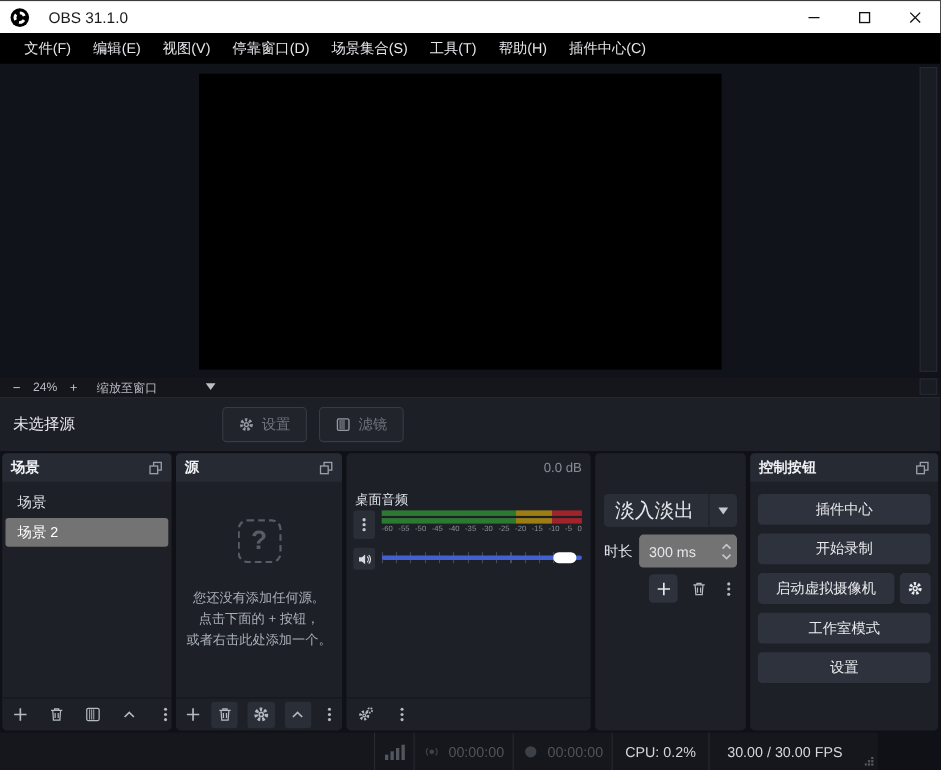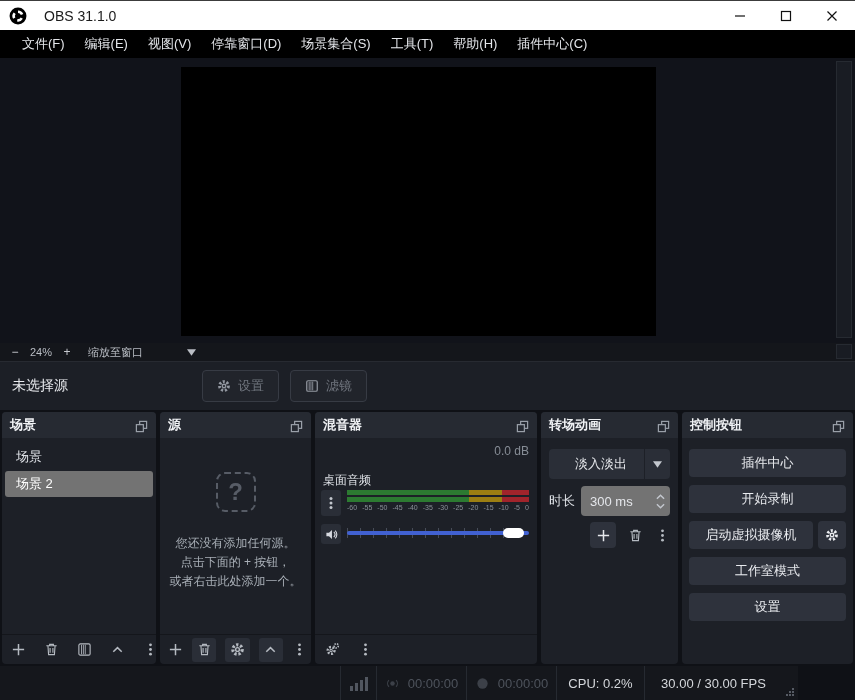--- a/index.html
+++ b/index.html
@@ -90,21 +90,21 @@
   .slider { position:absolute; left:32px; top:89px; width:182px; height:12px; }
   .slider .ticks { position:absolute; left:0; top:1px; width:100%; height:10px;
     background:repeating-linear-gradient(90deg, rgba(150,160,180,.35) 0 1px, transparent 1px 13px); }
   .slider .track { position:absolute; left:0; top:4px; width:100%; height:4px; background:#4161d2; border-radius:2px; }
   .slider .handle { position:absolute; top:1px; width:21px; height:10px; background:#fff; border-radius:5px; }
   .mixer-toolbar { justify-content:flex-start; gap:18px; padding-left:10px; }
 
   
   .tr-dropdown { position:absolute; left:8px; top:37px; width:121px; height:30px; background:#2a2e37; border-radius:4px;
                  display:flex; align-items:center; }
-  .tr-dropdown .sel { padding-left:26px; font-size:13px; color:#e4e6ea; }
+  .tr-dropdown .sel { padding-left:10px; font-size:18px; color:#e4e6ea; }
   .tr-dropdown .arrow { margin-left:auto; width:26px; height:100%; border-left:1px solid #1d2027;
                         display:flex; align-items:center; justify-content:center; }
   .tr-dropdown .arrow svg { width:9px; height:7px; fill:#c3c7ce; }
   .tr-durrow { position:absolute; left:8px; top:74px; width:121px; height:30px; display:flex; align-items:center; }
   .tr-durlabel { font-size:13px; color:#dfe2e7; margin-right:6px; }
   .tr-spin { flex:1; height:30px; background:#737373; border-radius:4px; display:flex; align-items:center; }
   .tr-spin .val { padding-left:9px; font-size:13px; color:#e4e6ea; }
   .tr-spin .arrows { margin-left:auto; width:20px; display:flex; flex-direction:column; align-items:center; gap:3px; }
   .tr-spin .arrows svg { width:9px; height:6px; stroke:#c3c7ce; stroke-width:1.6; fill:none; }
   .tr-btnrow { position:absolute; left:0; top:110px; width:129px; height:26px; display:flex; align-items:center;
@@ -300,29 +300,20 @@
         <svg viewBox="0 0 16 16" fill="currentColor">
             <circle cx="8" cy="3" r="1.5"></circle>
             <circle cx="8" cy="8" r="1.5"></circle>
             <circle cx="8" cy="13" r="1.5"></circle>
           </svg>
       </span>
     </div>
   </div>
 
   <div class="panel panel-mixer">
-    <div class="panel-header">
-      <span class="panel-title">混音器</span>
-      <span class="popout">
-        <svg viewBox="0 0 14 14" fill="none" stroke="currentColor" stroke-width="1.3">
-          <rect x="5" y="1.5" width="7.5" height="7.5"></rect>
-            <rect x="1.5" y="5" width="7.5" height="7.5" fill="#262a32"></rect>
-        </svg>
-      </span>
-    </div>
     <div class="mixer-body">
       <div class="mx-name-row">
         <span class="mx-name">桌面音频</span>
         <span class="mx-db">0.0 dB</span>
       </div>
       <div class="mx-dots">
         <svg viewBox="0 0 12 14" fill="currentColor">
             <circle cx="6" cy="2.5" r="1.5"></circle>
             <circle cx="6" cy="7" r="1.5"></circle>
             <circle cx="6" cy="11.5" r="1.5"></circle>
@@ -371,29 +362,20 @@
         <svg viewBox="0 0 16 16" fill="currentColor">
             <circle cx="8" cy="3" r="1.5"></circle>
             <circle cx="8" cy="8" r="1.5"></circle>
             <circle cx="8" cy="13" r="1.5"></circle>
           </svg>
       </span>
     </div>
   </div>
 
   <div class="panel panel-transitions">
-    <div class="panel-header">
-      <span class="panel-title">转场动画</span>
-      <span class="popout">
-        <svg viewBox="0 0 14 14" fill="none" stroke="currentColor" stroke-width="1.3">
-          <rect x="5" y="1.5" width="7.5" height="7.5"></rect>
-            <rect x="1.5" y="5" width="7.5" height="7.5" fill="#262a32"></rect>
-        </svg>
-      </span>
-    </div>
     <div class="tr-dropdown">
       <span class="sel">淡入淡出</span>
       <span class="arrow">
         <svg viewBox="0 0 10 7">
             <path d="M0 0h10L5 7Z"></path>
           </svg>
       </span>
     </div>
     <div class="tr-durrow">
       <span class="tr-durlabel">时长</span>

